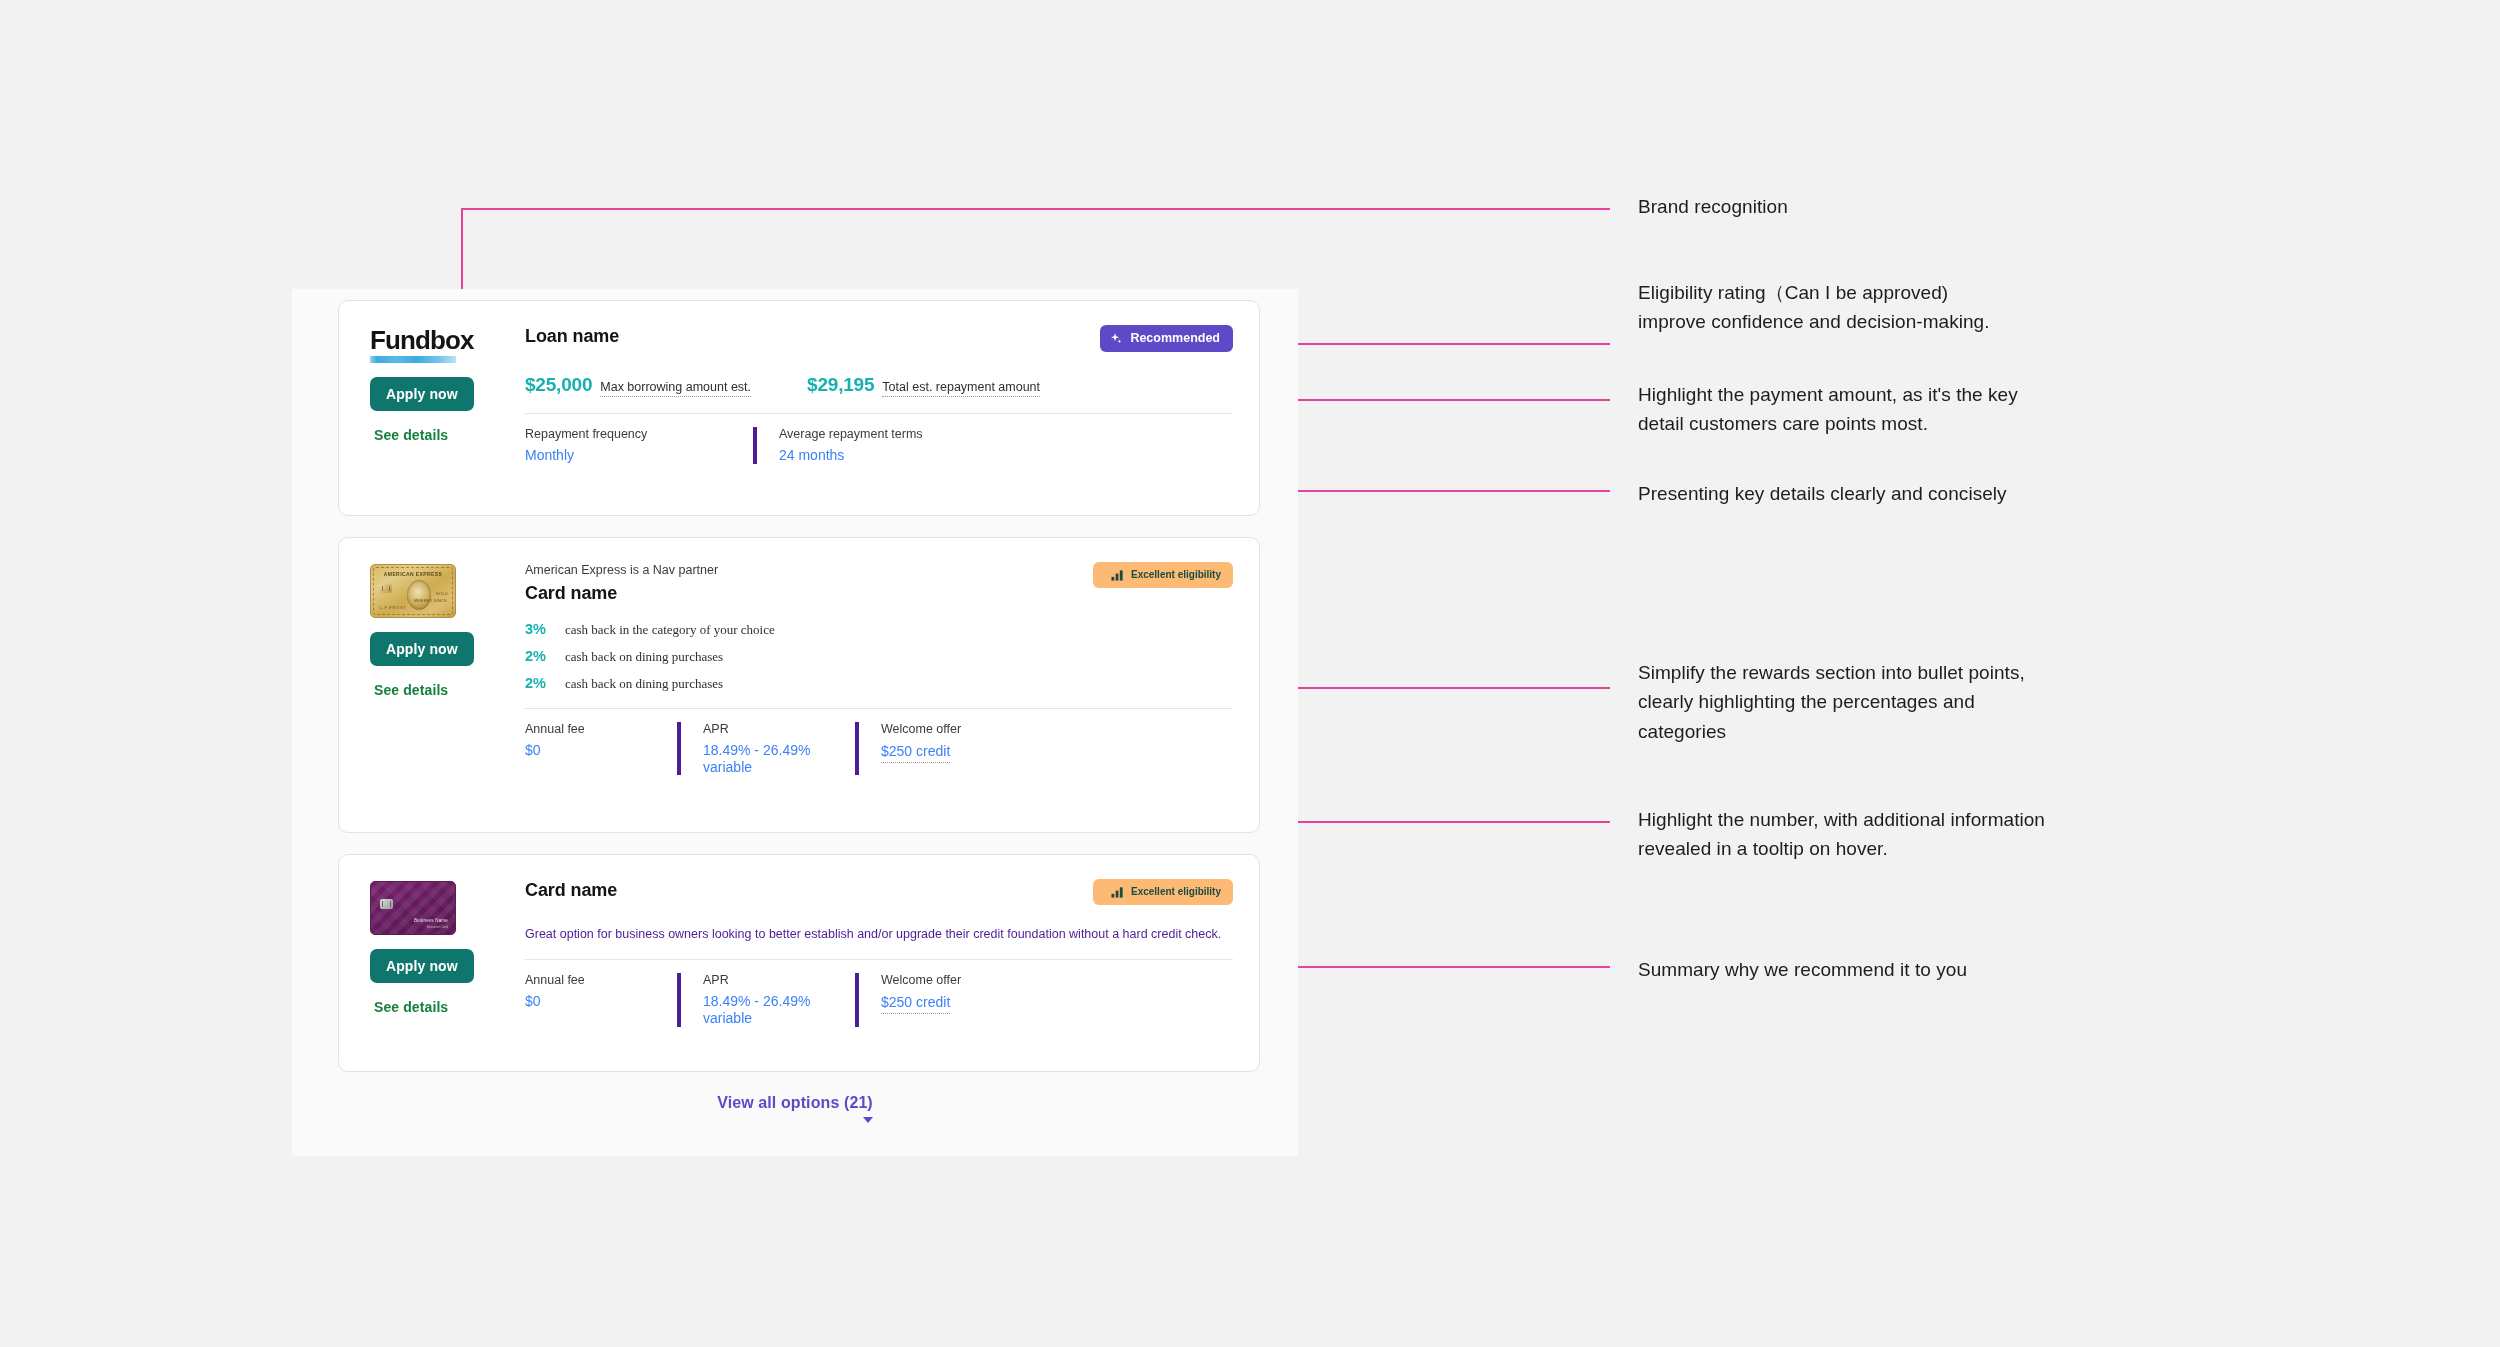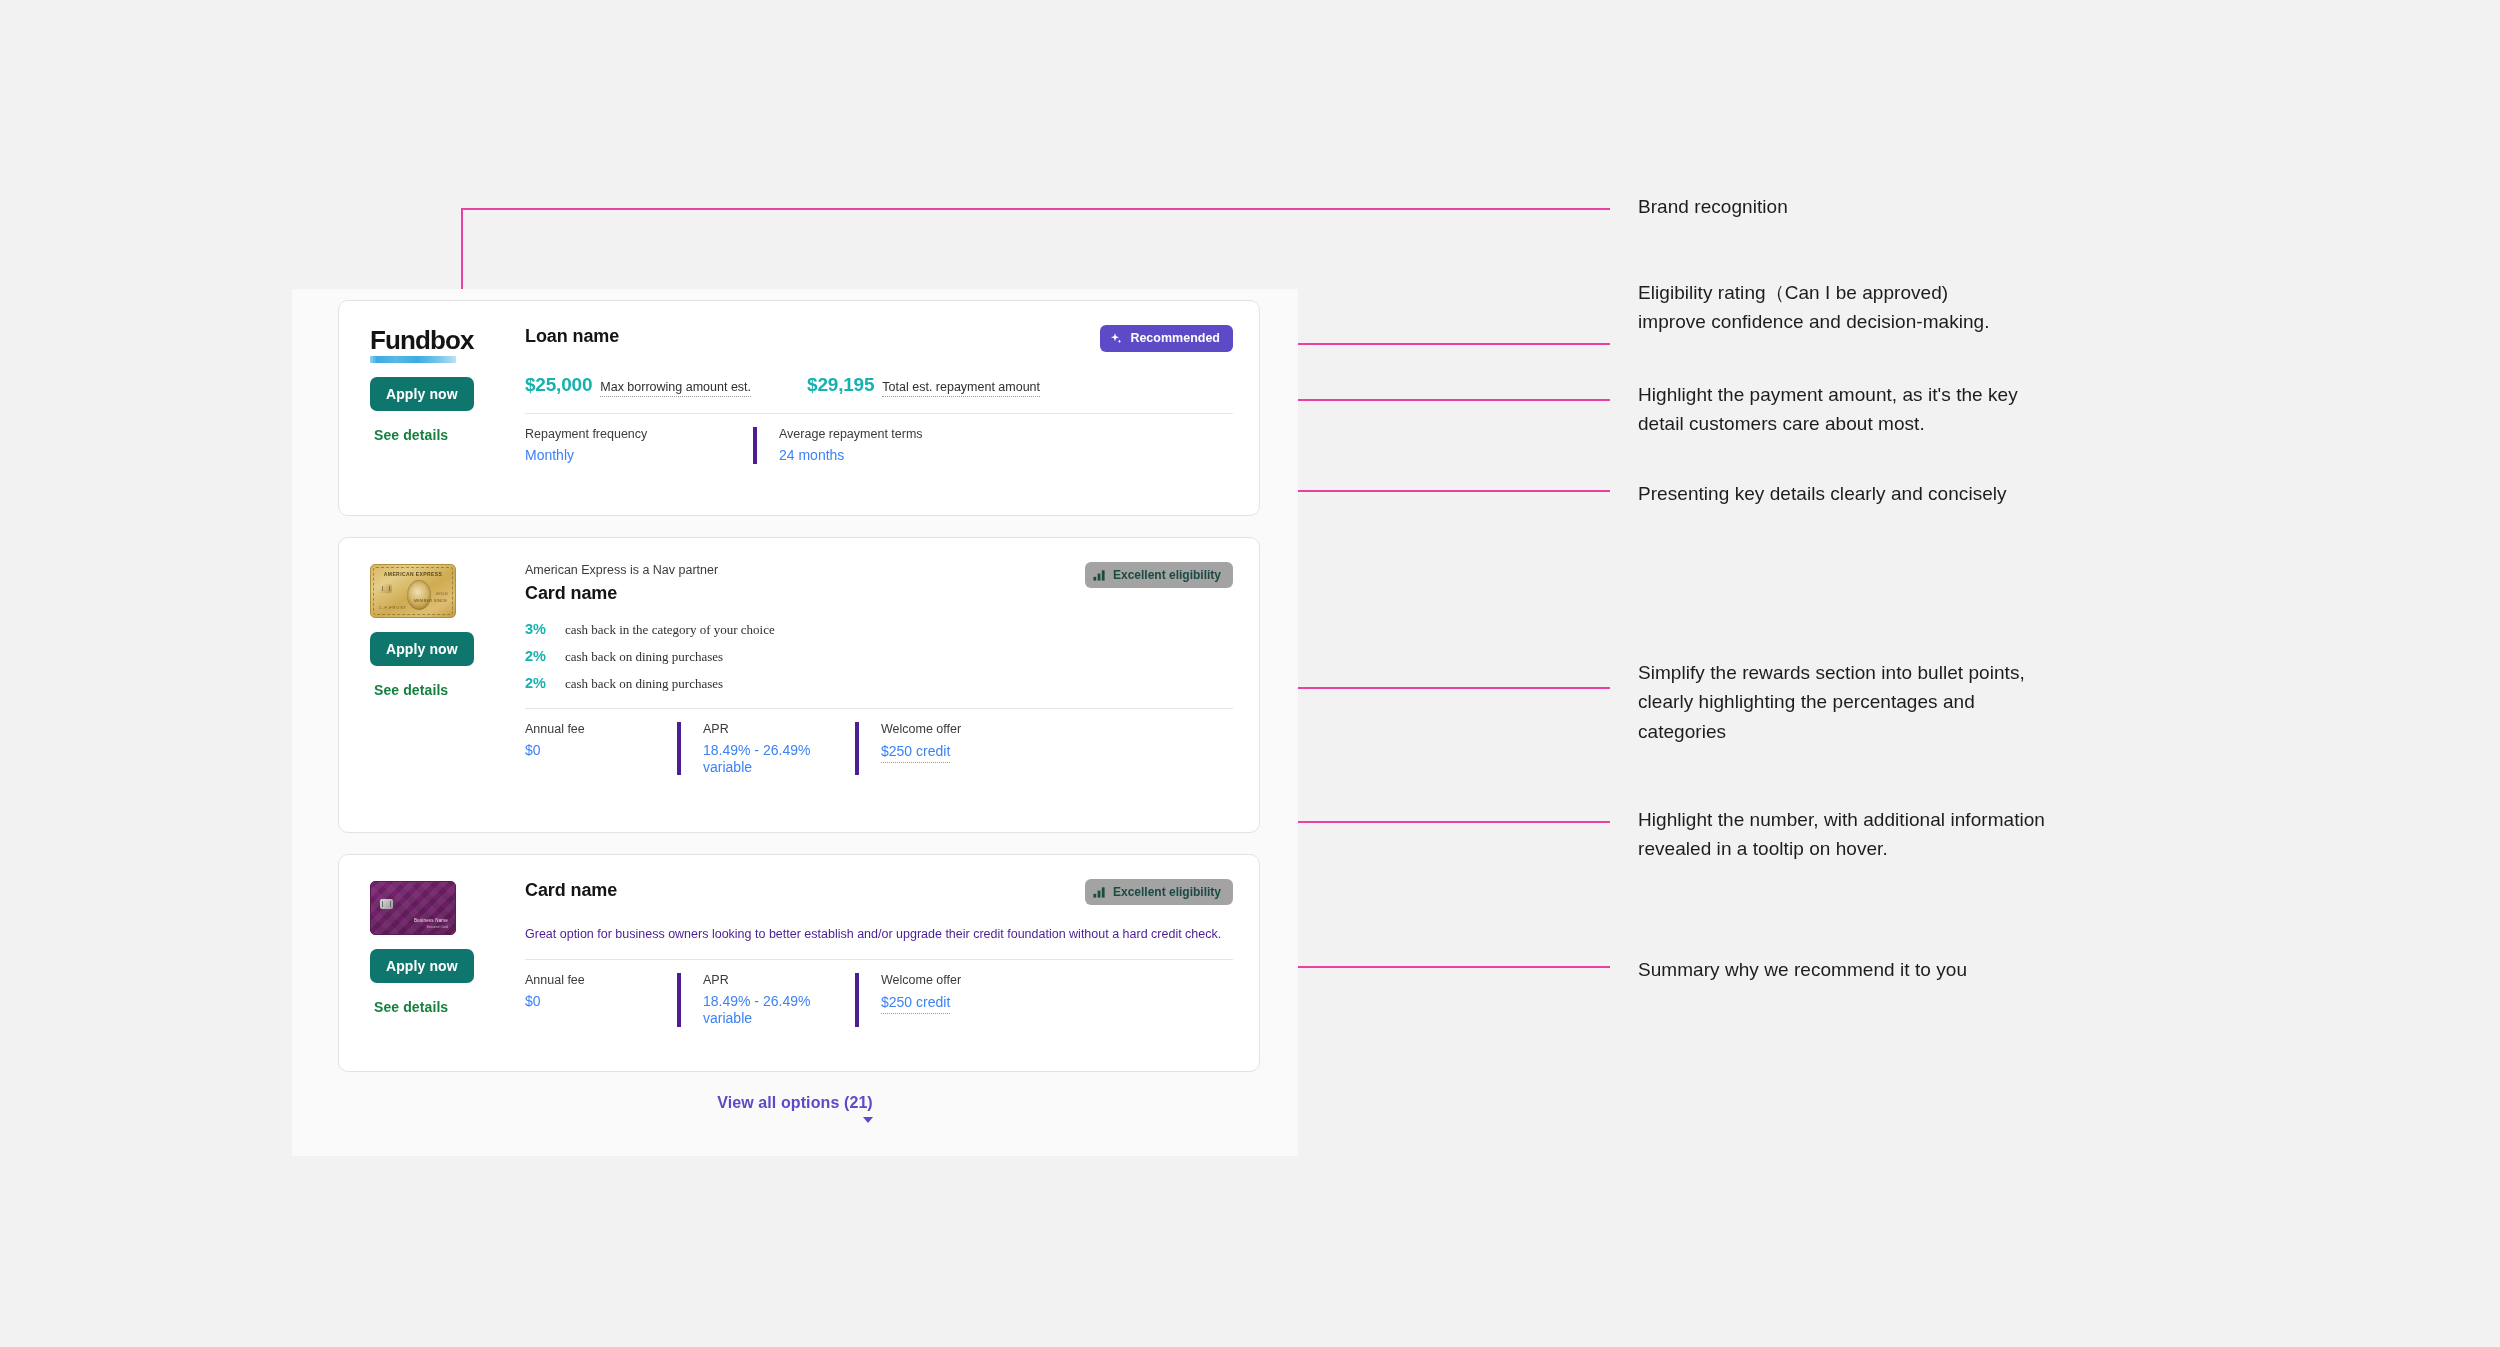--- a/index.html
+++ b/index.html
@@ -227,26 +227,26 @@
     font-size: 12.5px;
     font-weight: bold;
     padding: 7px 13px 7px 10px;
     display: inline-flex;
     align-items: center;
     gap: 7px;
     white-space: nowrap;
     line-height: 1;
   }
   .badge-eligibility {
-    background: #a3a3a3;
+    background: #fdba74;
     color: #1b4a42;
     border-radius: 6px;
-    font-size: 12px;
-    font-weight: bold;
-    padding: 7px 12px 7px 8px;
+    font-size: 10px;
+    font-weight: bold;
+    padding: 7px 12px 7px 18px;
     display: inline-flex;
     align-items: center;
     gap: 7px;
     white-space: nowrap;
     line-height: 1;
   }
   .sparkle-icon { width: 13px; height: 13px; display: block; }
   .bars-icon { width: 13px; height: 12px; display: block; }
 
   
@@ -587,21 +587,21 @@
   </div>
 
 </div>
 
 <div class="anno-text" style="left:1638px; top:192px;">Brand recognition</div>
 
 <div class="anno-text" style="left:1638px; top:278px;">Eligibility rating（Can I be approved)
 improve confidence and decision-making.</div>
 
 <div class="anno-text" style="left:1638px; top:380px;">Highlight the payment amount, as it's the key
-detail customers care about most.</div>
+detail customers care points most.</div>
 
 <div class="anno-text" style="left:1638px; top:479px;">Presenting key details clearly and concisely</div>
 
 <div class="anno-text" style="left:1638px; top:658px;">Simplify the rewards section into bullet points,
 clearly highlighting the percentages and
 categories</div>
 
 <div class="anno-text" style="left:1638px; top:805px;">Highlight the number, with additional information
 revealed in a tooltip on hover.</div>
 

